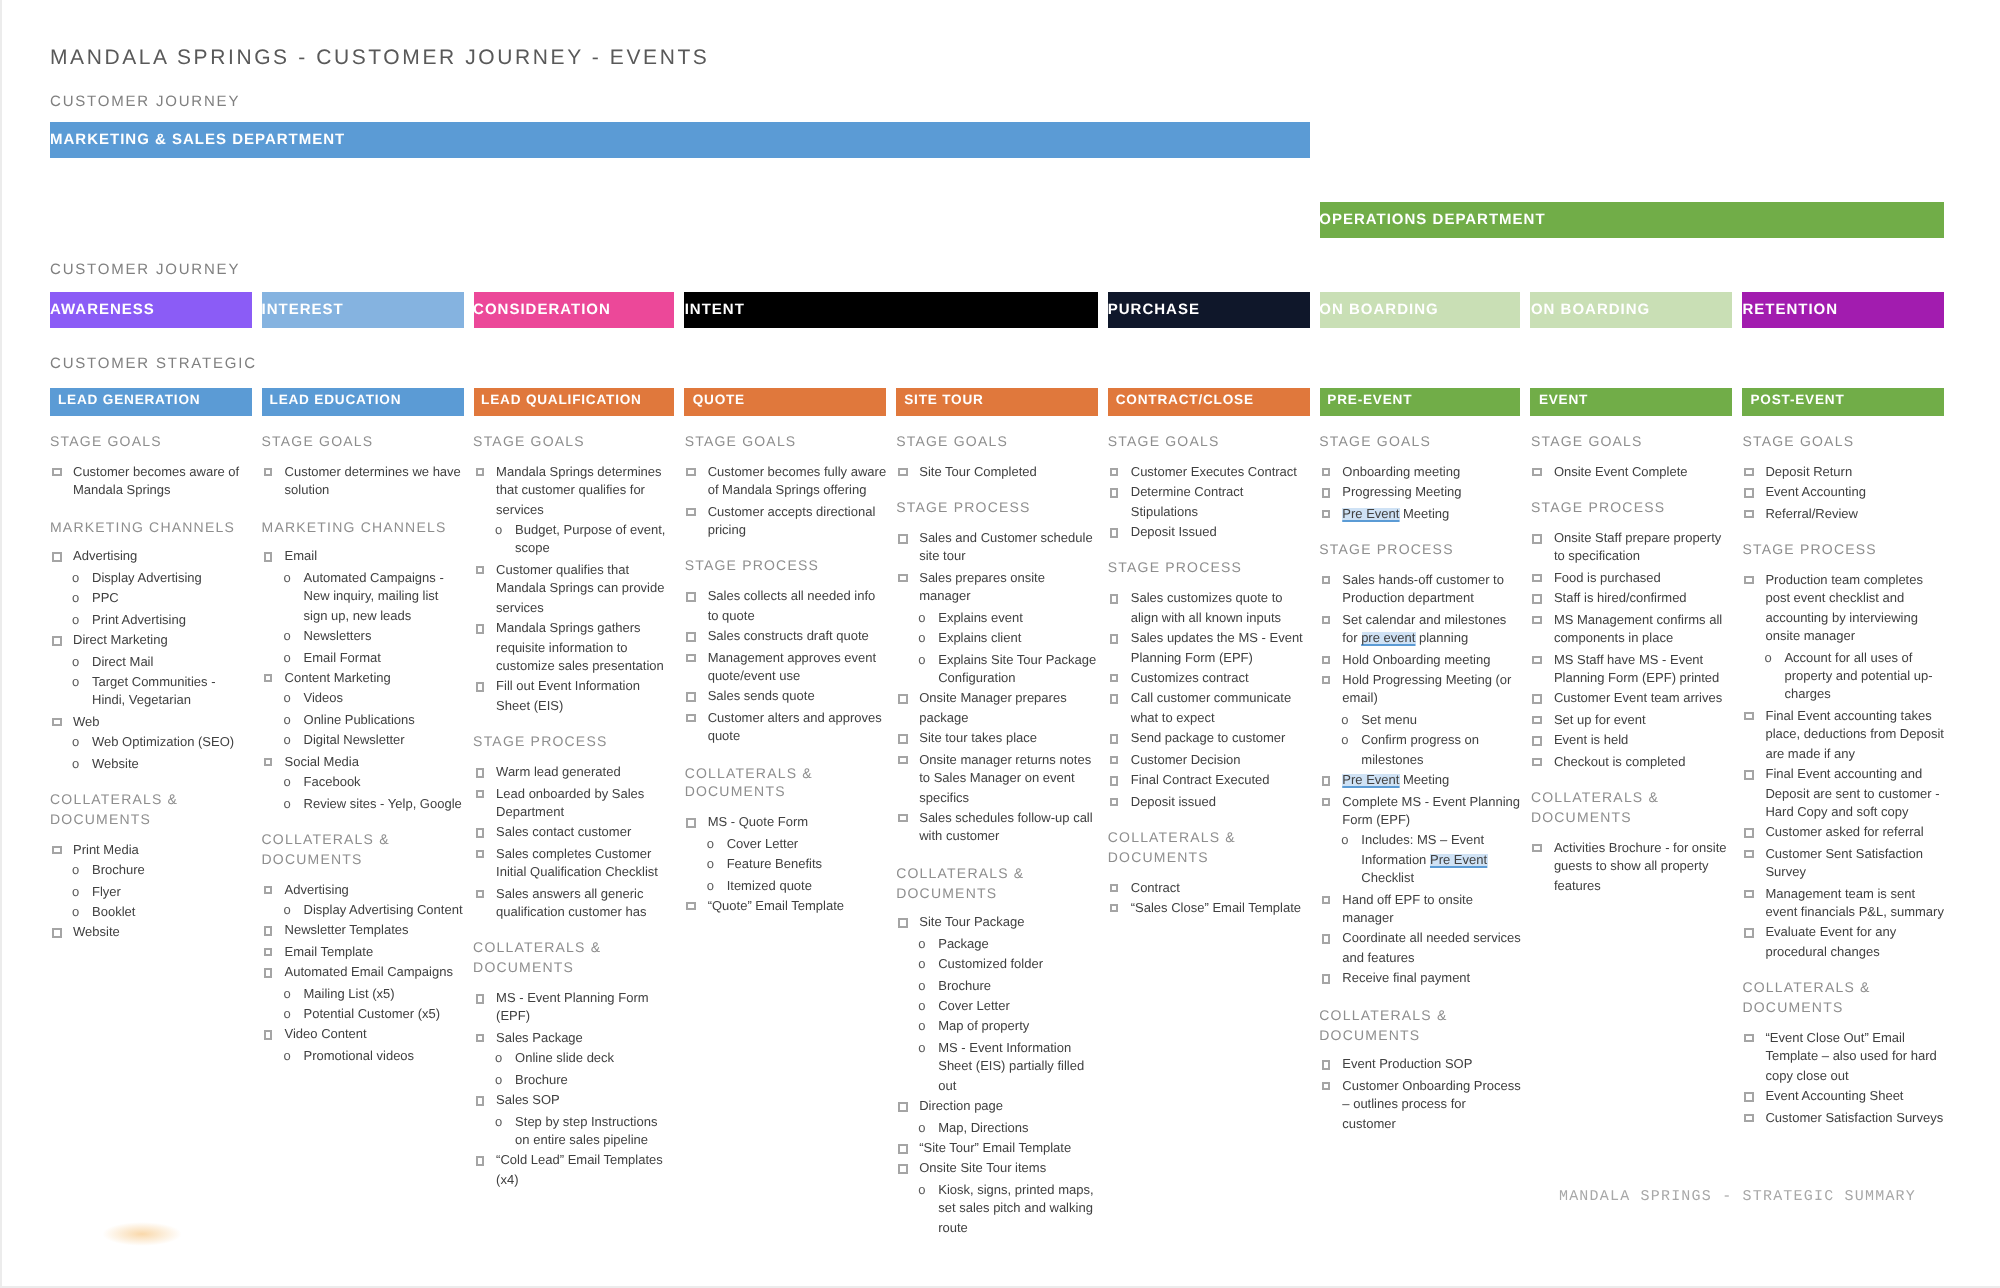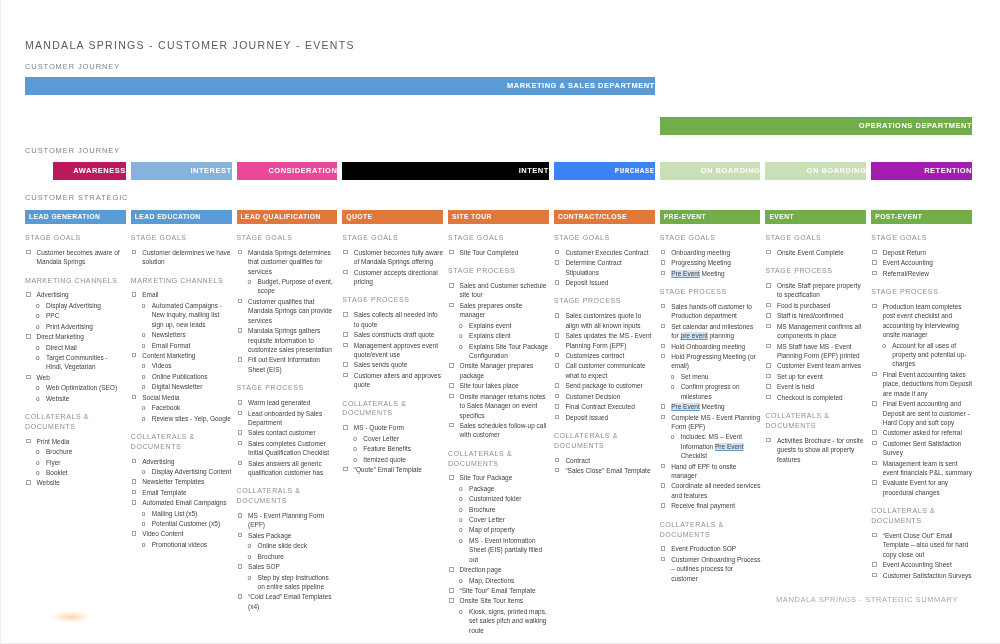--- a/index.html
+++ b/index.html
@@ -1,35 +1,35 @@
 <!DOCTYPE html>
 <html><head>
 <meta charset="utf-8">
 <style>
   html,body{margin:0;padding:0;}
   body{
     width:1000px;height:644px;background:#ffffff;overflow:hidden;position:relative;
     font-family:"Liberation Sans", sans-serif;
     border-left:1px solid #ececec;border-bottom:1px solid #ececec;box-sizing:border-box;
   }
-  .sheet{position:relative;width:100%;height:100%;padding:17px 28px 0 24px;box-sizing:border-box;}
+  .sheet{position:relative;width:100%;height:100%;padding:1px 28px 0 24px;box-sizing:border-box;}
   .title{
     padding-top:22px;font-size:10.5px;letter-spacing:1.3px;color:#595959;font-weight:400;
   }
   .rowlabel{
     font-size:7.5px;letter-spacing:.9px;color:#808080;font-weight:400;
   }
   .lbl1{margin-top:11px;}
   .lbl2{margin-top:11px;}
   .lbl3{margin-top:13px;}
   .grid9{display:grid;grid-template-columns:repeat(9,1fr);column-gap:5px;}
   .deptrow{margin-top:6px;}
   .journeyrow{margin-top:7px;}
   .bar{
-    height:18px;line-height:18px;text-align:right;color:#ffffff;
+    height:18px;line-height:18px;text-align:left;color:#ffffff;
     font-size:7.5px;font-weight:700;letter-spacing:.5px;white-space:nowrap;overflow:hidden;
   }
   .colsgrid{margin-top:8px;align-items:start;}
   .col{min-width:0;}
   .colhead{
     height:14px;line-height:14px;padding-left:4px;color:#ffffff;
     font-size:6.8px;font-weight:700;letter-spacing:.4px;white-space:nowrap;overflow:hidden;
   }
   .sechead{
     font-size:7px;letter-spacing:.6px;color:#8e8e8e;margin:9px 0 5px 0;line-height:1.4;
@@ -37,46 +37,46 @@
   .item{display:flex;align-items:flex-start;margin:1px 0;font-size:6.5px;line-height:1.45;color:#404040;}
   .item .box{
     flex:none;width:4.5px;height:4.5px;border:.75px solid #a5a5a5;background:#fff;
     margin:2px 6px 0 1px;box-sizing:border-box;
   }
   .item.l2{padding-left:11px;}
   .item .omark{flex:none;width:4px;margin-right:6px;color:#595959;font-size:6.5px;line-height:1.45;}
   .item .text{flex:1;min-width:0;}
   .hl{background:#cfe2f5;text-decoration:underline;text-decoration-color:#5b9bd5;text-underline-offset:1px;}
   .footer{
-    position:absolute;right:42px;top:595px;font-size:7.5px;letter-spacing:.6px;color:#a8a8a8;
+    position:absolute;right:42px;top:595px;font-size:7.5px;letter-spacing:.6px;color:#a8a8a8;font-family:Liberation Mono, monospace;
   }
   .smudge{
     position:absolute;left:50px;top:611px;width:40px;height:12px;
     background:radial-gradient(ellipse at center, rgba(246,195,125,.65) 0%, rgba(246,195,125,0) 70%);
   }
 </style>
 </head>
 <body>
 
 <div class="sheet">
   <div class="title">MANDALA SPRINGS - CUSTOMER JOURNEY - EVENTS</div>
 
   <div class="rowlabel lbl1">CUSTOMER JOURNEY</div>
   <div class="grid9 deptrow" id="deptRow">
       <div class="bar" style="background: rgb(91, 155, 213); grid-column: span 6;">MARKETING &amp; SALES DEPARTMENT</div>
       <div class="bar" style="background: rgb(113, 173, 72); grid-column: span 3; margin-top: 40px;">OPERATIONS DEPARTMENT</div>
     </div>
 
   <div class="rowlabel lbl2">CUSTOMER JOURNEY</div>
   <div class="grid9 journeyrow" id="journeyRow">
-      <div class="bar" style="background: #be185d; grid-column: span 1; margin-left: 28px;">AWARENESS</div>
+      <div class="bar" style="background: #8b5cf6; grid-column: span 1;">AWARENESS</div>
       <div class="bar" style="background: rgb(133, 179, 224); grid-column: span 1;">INTEREST</div>
       <div class="bar" style="background: #ec4899; grid-column: span 1;">CONSIDERATION</div>
       <div class="bar" style="background: #000000; grid-column: span 2;">INTENT</div>
-      <div class="bar" style="background: #3b82f6; grid-column: span 1; font-family: Liberation Mono, monospace;">PURCHASE</div>
+      <div class="bar" style="background: #0f172a; grid-column: span 1;">PURCHASE</div>
       <div class="bar" style="background: rgb(201, 223, 181); grid-column: span 1;">ON BOARDING</div>
       <div class="bar" style="background: rgb(201, 223, 181); grid-column: span 1;">ON BOARDING</div>
       <div class="bar" style="background: #a21caf; grid-column: span 1;">RETENTION</div>
     </div>
 
   <div class="rowlabel lbl3">CUSTOMER STRATEGIC</div>
   <div class="grid9 colsgrid" id="columnsGrid">
       <div class="col">
         <div class="colhead" style="background: rgb(91, 155, 213);">LEAD GENERATION</div>
         <div class="sechead">STAGE GOALS</div>

